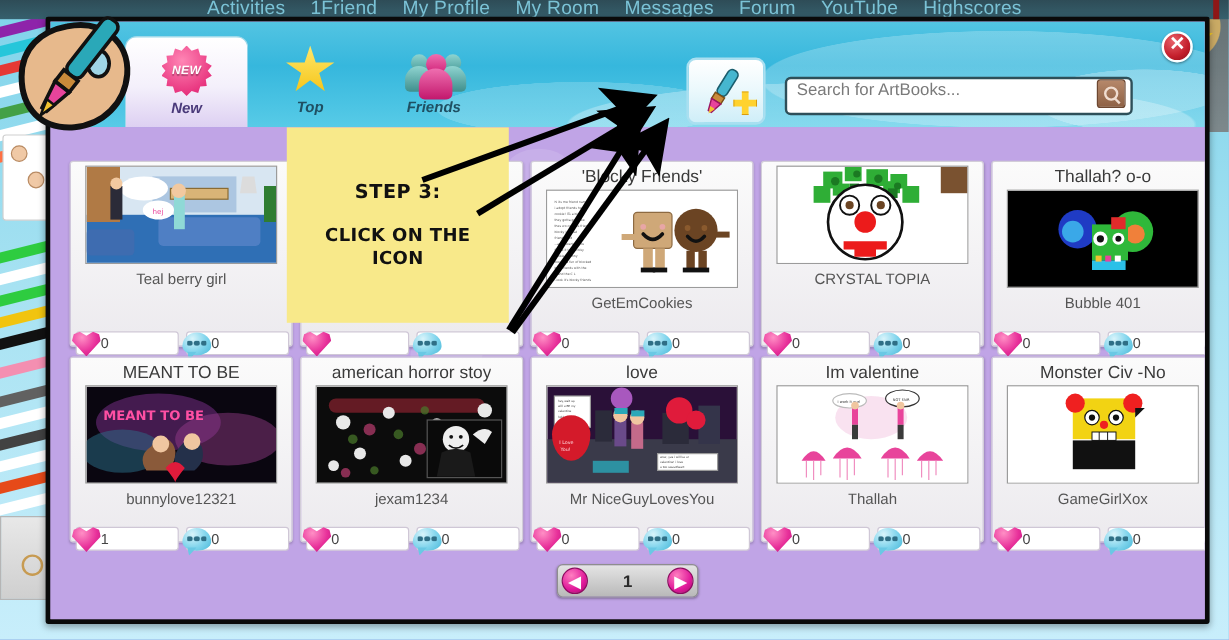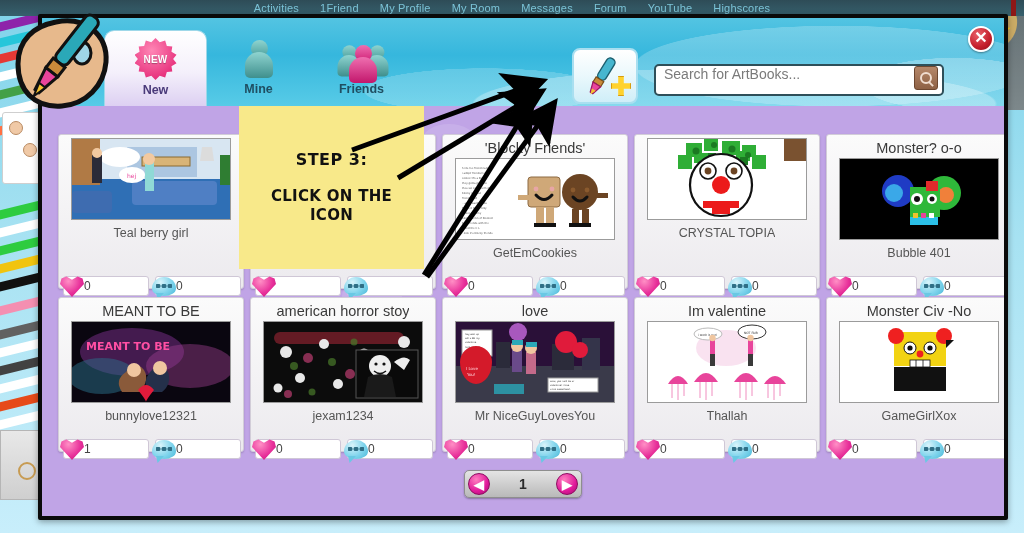--- a/index.html
+++ b/index.html
@@ -16,21 +16,21 @@
     position: absolute; left: 0; top: 0; width: 1024px; height: 533px;
     background: linear-gradient(180deg,#7fd3ea 0%,#a7e2f2 45%,#c8eefb 100%);
   }
   .bg-topstrip {
     position: absolute; left: 0; top: 0; width: 1024px; height: 16px;
     background: linear-gradient(180deg,#2e4c57 0%,#36606d 100%);
   }
   .bg-topnav {
     position: absolute; left: 0; top: 0; width: 1024px; height: 16px;
     display: flex; align-items: center; justify-content: center; gap: 21px;
-    color: #7fc9dd; font-size: 11px; letter-spacing: .2px;
+    color: #7fc9dd; font-size: 16px; letter-spacing: .2px;
     opacity: .95;
   }
   .bg-topnav span { white-space: nowrap; }
   .bg-redbar {
     position: absolute; right: 8px; top: 0; width: 5px; height: 16px; background:#8e1717;
   }
   
   .bg-art { position: absolute; left: 0; top: 8px; width: 46px; height: 520px; overflow: hidden; }
   .bg-art i {
     position: absolute; left: -6px; display: block; height: 9px; width: 64px;
@@ -97,21 +97,21 @@
   .hdr-wave2 {
     position:absolute; right:0; top:-12px; width:420px; height:100px;
     background: radial-gradient(ellipse 200px 40px at 60% 60%, rgba(255,255,255,.22) 0 100%, rgba(255,255,255,0) 101%),
                 radial-gradient(ellipse 90px 26px at 88% 78%, rgba(255,255,255,.25) 0 100%, rgba(255,255,255,0) 101%);
   }
 
   .tabs { position: absolute; left: 62px; top: 12px; display: flex; align-items: flex-end; height: 76px; }
   .tab {
     width: 103px; height: 76px; position: relative;
     display: flex; flex-direction: column; align-items: center; justify-content: flex-start;
-    padding-top: 6px; cursor: pointer;
+    padding-top: 6px; cursor: pointer; font-style: italic;
   }
   .tab.active {
     background: linear-gradient(180deg,#ffffff 0%,#f4f0fb 55%,#ddd0f2 100%);
     border-top-left-radius: 10px; border-top-right-radius: 10px;
     border: 1px solid #9fd8e9; border-bottom: none;
   }
   .tab-icon { height: 44px; display: flex; align-items: center; justify-content: center; }
   .tab-label { font-size: 12.5px; color: #1f4f62; font-weight: bold; margin-top: 2px; }
   .tab.active .tab-label { color: #4a3a7a; }
 
@@ -354,30 +354,27 @@
     <div class="tabs">
       <div class="tab active">
         <div class="tab-icon">
           <div class="badge-new">
               <span>NEW</span>
             </div>
         </div>
         <div class="tab-label">New</div>
       </div>
 
-
       <div class="tab">
         <div class="tab-icon">
-          <div class="peg teal">
-              <div class="head"></div>
-              <div class="body"></div>
-            </div>
-        </div>
-        <div class="tab-label">Mine</div>
-      </div>
+            <div class="icon-star"></div>
+          </div>
+        <div class="tab-label">Top</div>
+      </div>
+
 
       <div class="tab">
         <div class="tab-icon">
           <div class="peg-group">
             <div class="peg teal p1">
                 <div class="head"></div>
                 <div class="body"></div>
               </div>
             <div class="peg teal p3">
                 <div class="head"></div>
@@ -575,21 +572,21 @@
           <div class="stat">
             <div class="bubble">
                 <i></i>
               </div>
             <b>0</b>
           </div>
         </div>
       </div>
 
       <div class="card">
-        <div class="card-title">Monster? o-o</div>
+        <div class="card-title">Thallah? o-o</div>
         <div class="thumb">
           <svg viewBox="0 0 160 82" width="160" height="82">
             <rect width="160" height="82" fill="#000"></rect>
             <circle cx="58" cy="32" r="16" fill="#1f3bc4"></circle>
             <circle cx="54" cy="34" r="9" fill="#3aa8e8"></circle>
             <circle cx="104" cy="34" r="17" fill="#2fb83a"></circle>
             <circle cx="106" cy="36" r="8" fill="#f0803a"></circle>
             <rect x="70" y="28" width="30" height="30" fill="#2fb83a"></rect>
             <rect x="86" y="22" width="12" height="10" fill="#e02b2b"></rect>
             <circle cx="77" cy="40" r="6" fill="#fff"></circle>

